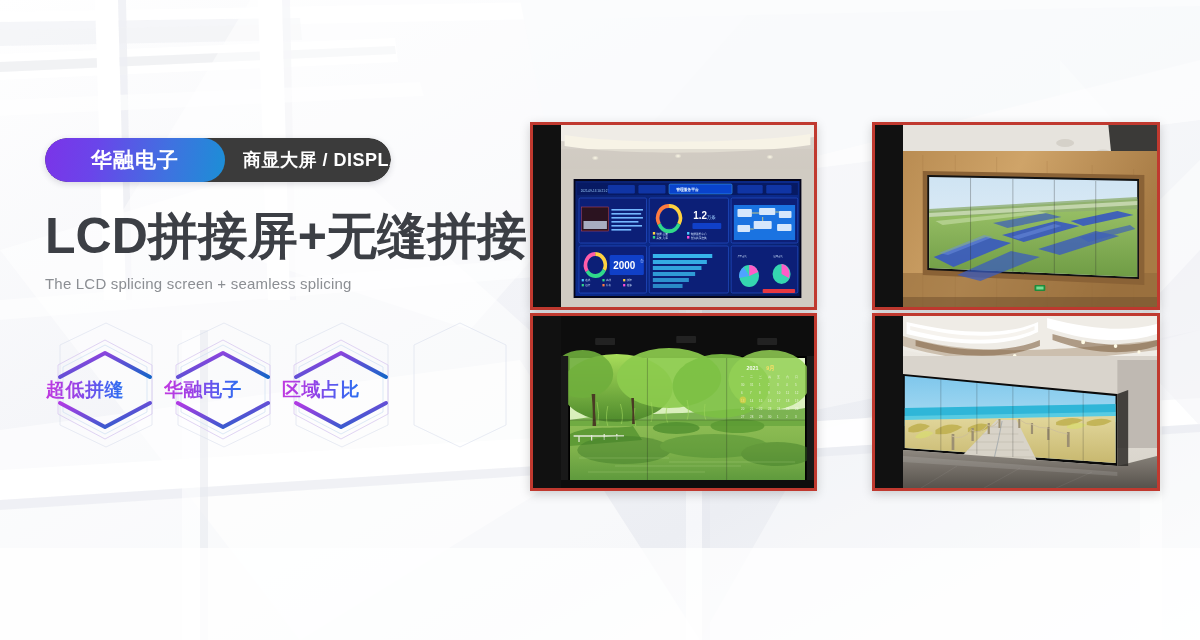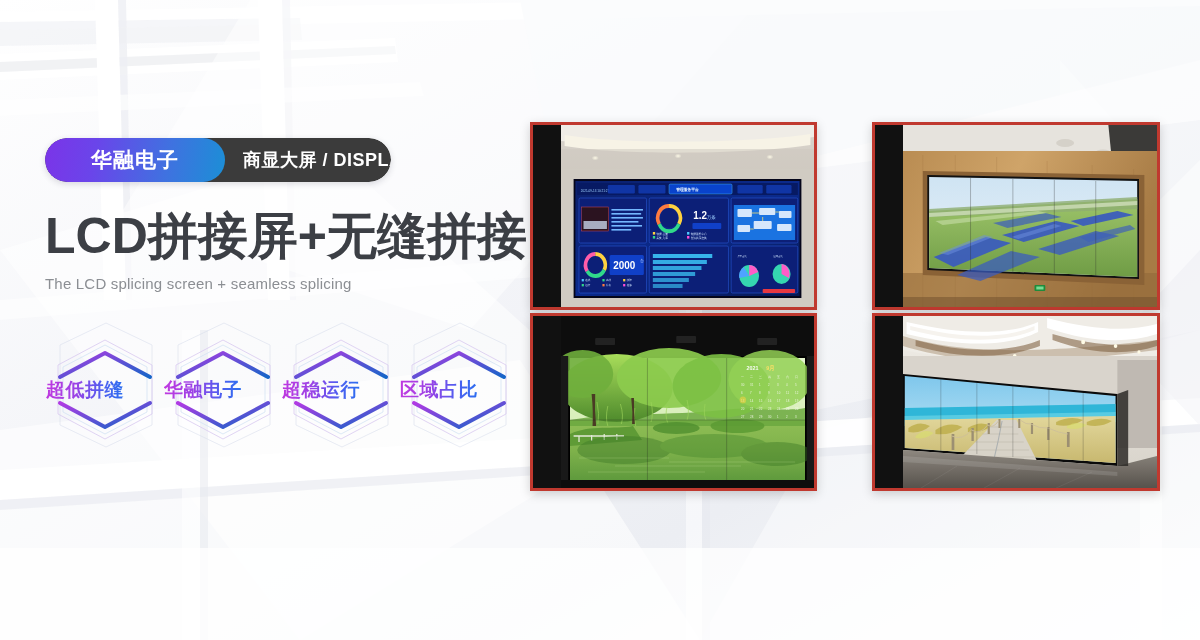--- a/index.html
+++ b/index.html
@@ -188,35 +188,20 @@
           </linearGradient>
         </defs>
         <polygon points="12,32 59,7 106,32 106,81 59,106 12,81" fill="none" stroke="#d5c6ef" stroke-width="1" opacity="0.75"></polygon>
         <polygon points="17,34 59,12 101,34 101,79 59,101 17,79" fill="none" stroke="#cfe0f2" stroke-width="1" opacity="0.7"></polygon>
         <polyline points="14,44 59,20 104,44" fill="none" stroke="url(#gch1)" stroke-width="4" stroke-linecap="round" stroke-linejoin="round"></polyline>
         <polyline points="14,70 59,94 104,70" fill="none" stroke="url(#gch1)" stroke-width="4" stroke-linecap="round" stroke-linejoin="round"></polyline>
       </svg>
       <span class="flabel">华融电子</span>
     </div>
 
-    <div class="feature">
-      <svg width="118" height="113" viewBox="0 0 118 113" xmlns="http://www.w3.org/2000/svg">
-        <defs>
-          <linearGradient id="gch2" x1="0" y1="0" x2="1" y2="1">
-            <stop offset="0" stop-color="#b13ae4"></stop>
-              <stop offset="1" stop-color="#1565c8"></stop>
-          </linearGradient>
-        </defs>
-        <polygon points="12,32 59,7 106,32 106,81 59,106 12,81" fill="none" stroke="#d5c6ef" stroke-width="1" opacity="0.75"></polygon>
-        <polygon points="17,34 59,12 101,34 101,79 59,101 17,79" fill="none" stroke="#cfe0f2" stroke-width="1" opacity="0.7"></polygon>
-        <polyline points="14,44 59,20 104,44" fill="none" stroke="url(#gch2)" stroke-width="4" stroke-linecap="round" stroke-linejoin="round"></polyline>
-        <polyline points="14,70 59,94 104,70" fill="none" stroke="url(#gch2)" stroke-width="4" stroke-linecap="round" stroke-linejoin="round"></polyline>
-      </svg>
-      <span class="flabel">超稳运行</span>
-    </div>
 
     <div class="feature">
       <svg width="118" height="113" viewBox="0 0 118 113" xmlns="http://www.w3.org/2000/svg">
         <defs>
           <linearGradient id="gch3" x1="0" y1="0" x2="1" y2="1">
             <stop offset="0" stop-color="#b13ae4"></stop>
               <stop offset="1" stop-color="#1565c8"></stop>
           </linearGradient>
         </defs>
         <polygon points="12,32 59,7 106,32 106,81 59,106 12,81" fill="none" stroke="#d5c6ef" stroke-width="1" opacity="0.75"></polygon>

